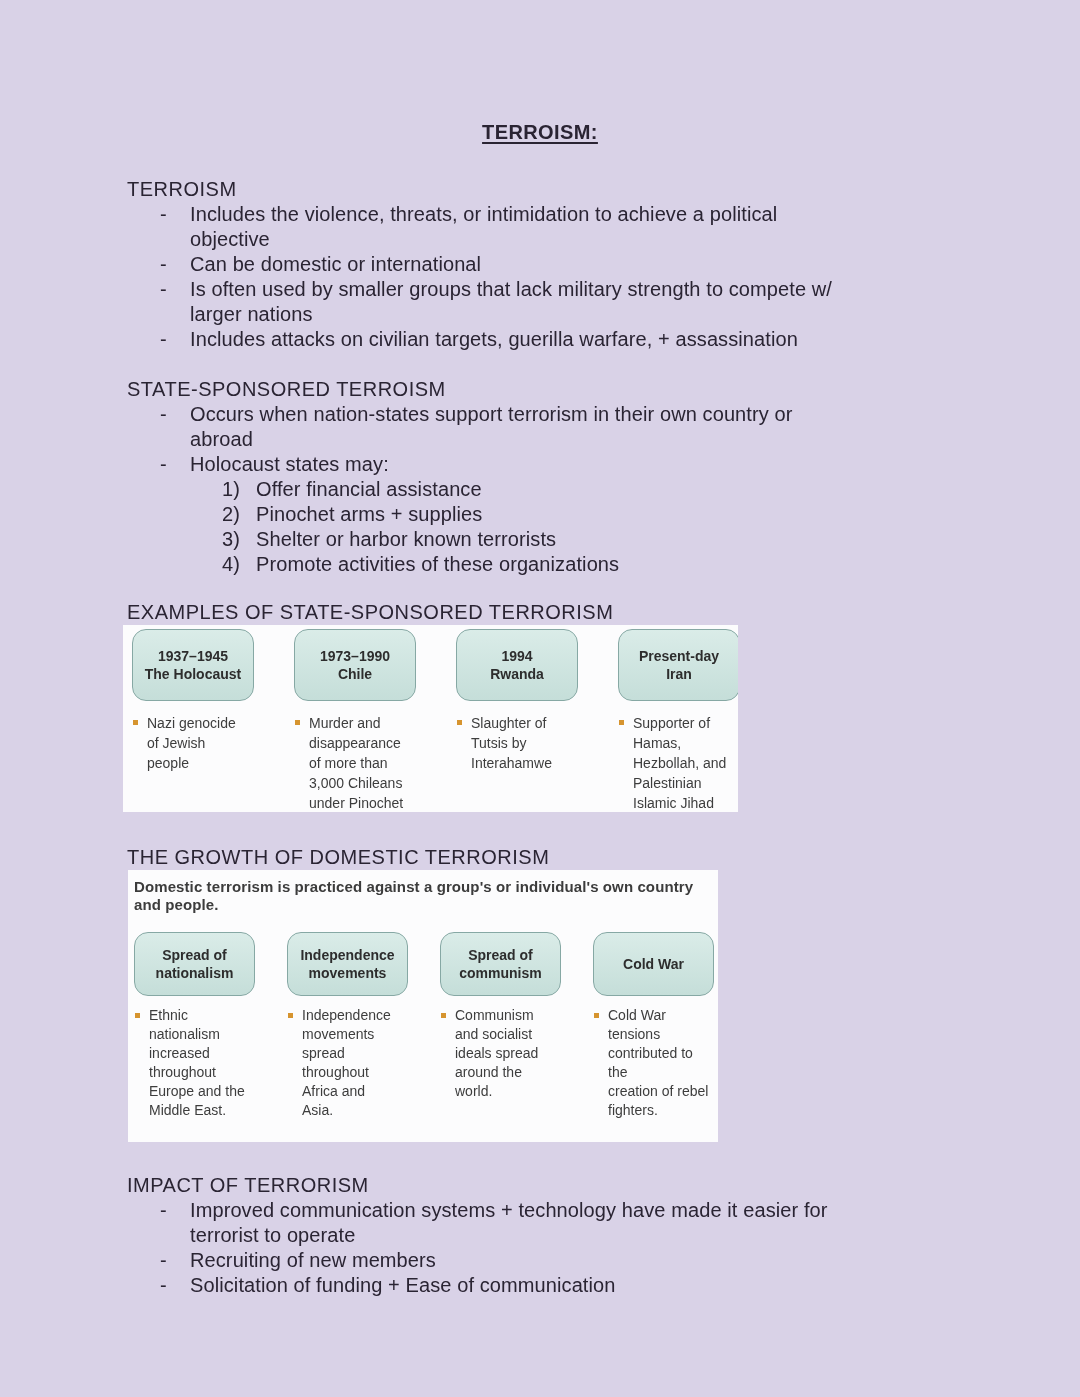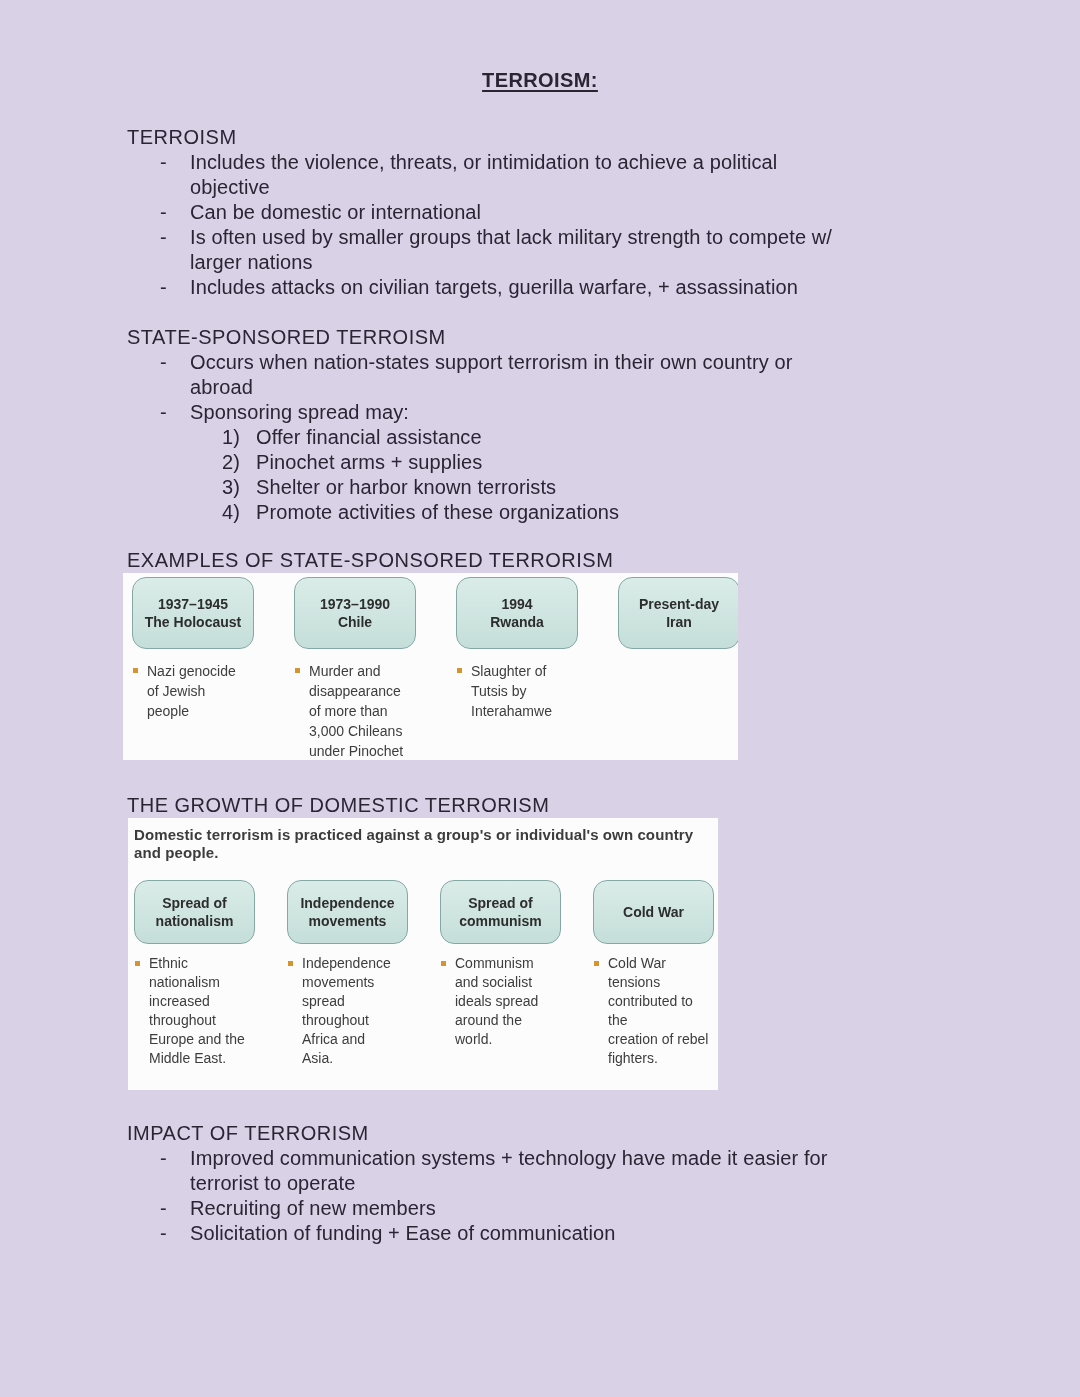--- a/index.html
+++ b/index.html
@@ -5,21 +5,21 @@
   html,body { margin:0; padding:0; }
   .page {
     position:relative;
     width:1080px; height:1397px;
     background:#d9d2e7;
     font-family:"Liberation Sans", sans-serif;
     color:#2a2433;
     overflow:hidden;
   }
   .doc-title {
-    padding-top:67px;
+    padding-top:119px;
     text-align:center;
     font-size:20px;
     font-weight:600;
     letter-spacing:0.4px;
     line-height:26px;
   }
   .doc-title .u { text-decoration:underline; text-underline-offset:3px; }
 
   .content { margin-left:127px; margin-right:110px; }
 
@@ -138,21 +138,21 @@
 
     <div class="sec-heading mt-sec2">STATE-SPONSORED TERROISM</div>
     <div class="dash-list">
       <div class="dash-item">
         <span class="marker">-</span>
         <span class="text multiline">Occurs when nation-states support terrorism in their own country or
 abroad</span>
       </div>
       <div class="dash-item">
         <span class="marker">-</span>
-        <span class="text multiline">Sponsoring spread may:</span>
+        <span class="text multiline">Holocaust states may:</span>
       </div>
       <div class="num-item">
         <span class="num-marker">1)</span>
         <span class="text">Offer financial assistance</span>
       </div>
       <div class="num-item">
         <span class="num-marker">2)</span>
         <span class="text">Pinochet arms + supplies</span>
       </div>
       <div class="num-item">
@@ -198,20 +198,28 @@
         <div class="fig-bullet">
           <span class="sq"></span>
           <span class="fb-text">Slaughter of
 Tutsis by
 Interahamwe</span>
         </div>
       </div>
       <div class="fig-col">
         <div class="fig-box multiline">Present-day
 Iran</div>
+        <div class="fig-bullet">
+          <span class="sq"></span>
+          <span class="fb-text">Supporter of
+Hamas,
+Hezbollah, and
+Palestinian
+Islamic Jihad</span>
+        </div>
       </div>
     </div>
   </div>
 
   <div class="content">
 
     <div class="sec-heading mt-growth">THE GROWTH OF DOMESTIC TERRORISM</div>
   </div>
 
   <div class="figure2">

